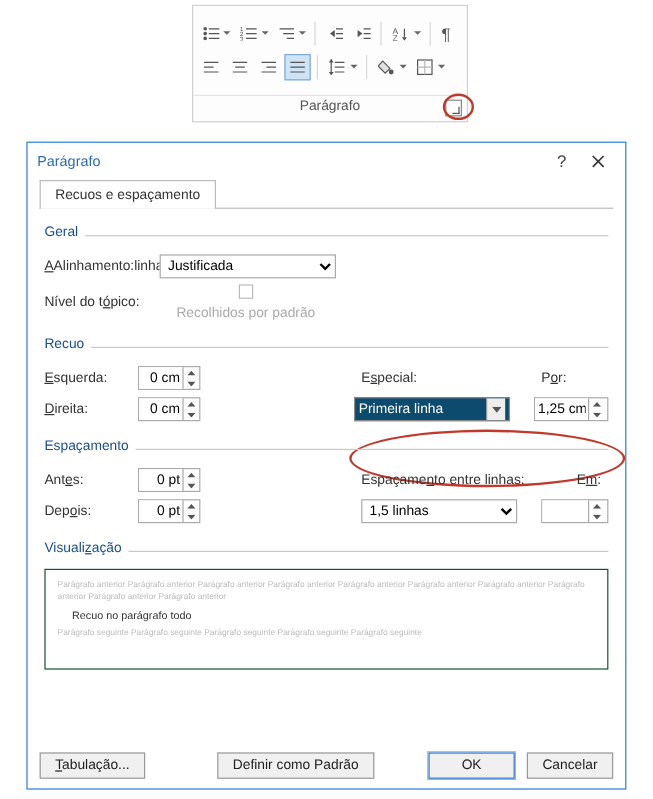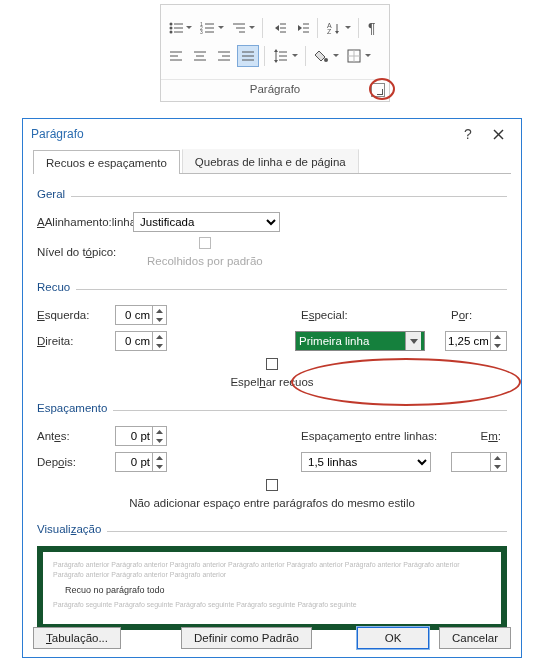--- a/index.html
+++ b/index.html
@@ -48,32 +48,32 @@
   .group-label { position: absolute; top: -9px; left: 0; background: #fff; padding-right: 6px; color: #1a4e8a; font-size: 11.5px; }
   .row2 { display: flex; align-items: center; margin: 4px 0; min-height: 22px; }
   .lbl { width: 96px; }
   .lbl2 { width: 60px; }
   select, input[type=text] { font-size: 11.5px; border: 1px solid #aaa; height: 20px; padding: 0 2px; background: #fff; }
   .spin { display: flex; align-items: stretch; height: 20px; border: 1px solid #aaa; }
   .spin input { border: none; width: 36px; padding: 0 2px; font-size: 11.5px; text-align: right; }
   .spin .arrows { width: 14px; border-left: 1px solid #aaa; display: flex; flex-direction: column; }
   .spin .arrows div { flex: 1; display: flex; align-items: center; justify-content: center; }
   .spin .arrows svg { width: 7px; height: 4px; }
-  .special-select { height: 20px; width: 130px; background: #15803d; color: #fff; border: 1px solid #888; display: flex; align-items: center; padding: 0 3px; justify-content: space-between; }
+  .special-select { height: 20px; width: 130px; background: #0c4a6e; color: #fff; border: 1px solid #888; display: flex; align-items: center; padding: 0 3px; justify-content: space-between; }
   .special-select .dd { width: 16px; height: 18px; background: #eee; border-left: 1px solid #999; display: flex; align-items: center; justify-content: center; }
   .chk { display: flex; align-items: center; gap: 6px; margin-top: 6px; flex-direction: column; }
   .chk .box { width: 12px; height: 12px; border: 1px solid #555; }
 
   .ellipse {
     position: absolute; border: 2px solid #c0392b; border-radius: 50%;
     left: 268px; top: 184px; width: 230px; height: 48px; pointer-events: none;
   }
 
   
-  .preview { margin-top: 4px; border: 6px solid #14532d; min-height: 84px; padding: 8px 10px; font-size: 7px; color: #bbb; line-height: 1.4; }
+  .preview { margin-top: 4px; border: 1px solid #14532d; min-height: 84px; padding: 8px 10px; font-size: 7px; color: #bbb; line-height: 1.4; }
   .preview .body-line { color: #333; font-size: 9px; margin: 4px 0 4px 12px; }
 
   
   .btnrow { position: absolute; left: 10px; right: 10px; bottom: 8px; display: flex; align-items: center; }
   button.btn { height: 22px; font-size: 11.5px; background: #f0f0f0; border: 1px solid #999; padding: 0 12px; color: #222; }
   button.btn.default { border: 1px solid #1e6bd6; outline: 1px solid #8bb8e8; }
 
   svg { display: block; }
   .u { text-decoration: underline; }
 </style>
@@ -215,23 +215,20 @@
           <line x1="1" y1="1" x2="10" y2="10" stroke="#333" stroke-width="1.4"></line>
           <line x1="10" y1="1" x2="1" y2="10" stroke="#333" stroke-width="1.4"></line>
         </svg>
     </div>
   </div>
 
   <div class="tabs">
     <div class="tab active">
       <span>Recuos e espaçamento</span>
     </div>
-    <div class="tab">
-      <span>Quebras de linha e de página</span>
-    </div>
   </div>
 
   <div class="body" style="position:relative;">
 
     <div class="group">
       <div class="group-label">Geral</div>
       <div class="row2">
         <div class="lbl"><span class="u">A</span><span>Alinhamento:</span>linhamento:</div>
         <select style="width:147px">
           <option>Justificada</option>
@@ -306,24 +303,20 @@
                 </svg>
               </div>
               <div>
                 <svg>
                   <polygon points="0,0 3.5,4 7,0" fill="#555"></polygon>
                 </svg>
               </div>
             </div>
         </div>
       </div>
-      <div class="chk">
-        <div class="box"></div>
-        <span>Espel<span class="u">h</span>ar recuos</span>
-      </div>
     </div>
 
     <div class="ellipse"></div>
 
     <div class="group" style="margin-top:22px;">
       <div class="group-label">Espaçamento</div>
       <div class="row2">
         <div class="lbl2" style="width:78px">Ant<span class="u">e</span>s:</div>
         <div class="spin">
           <input value="0 pt" style="">
@@ -374,24 +367,20 @@
                   <polygon points="0,4 3.5,0 7,4" fill="#555"></polygon>
                 </svg>
               </div>
               <div>
                 <svg>
                   <polygon points="0,0 3.5,4 7,0" fill="#555"></polygon>
                 </svg>
               </div>
             </div>
         </div>
-      </div>
-      <div class="chk">
-        <div class="box"></div>
-        <span>Não adicionar espaço entre parágrafos do mesmo estilo</span>
       </div>
     </div>
 
     <div class="group" style="margin-top:22px;">
       <div class="group-label">Visuali<span class="u">z</span>ação</div>
       <div class="preview">
         <div>Parágrafo anterior Parágrafo anterior Parágrafo anterior Parágrafo anterior Parágrafo anterior Parágrafo anterior Parágrafo anterior Parágrafo anterior Parágrafo anterior Parágrafo anterior</div>
         <div class="body-line">Recuo no parágrafo todo</div>
         <div>Parágrafo seguinte Parágrafo seguinte Parágrafo seguinte Parágrafo seguinte Parágrafo seguinte</div>
       </div>

